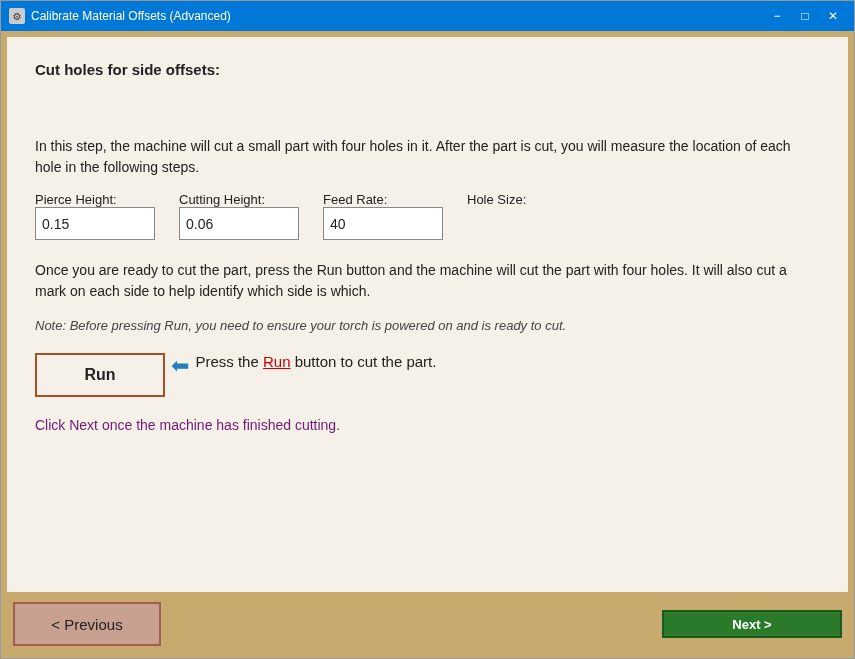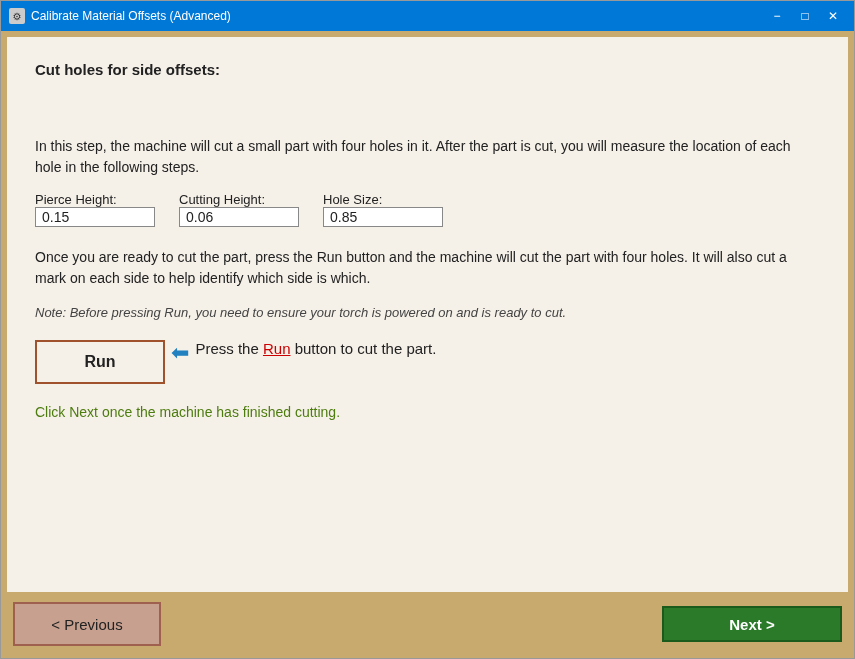--- a/index.html
+++ b/index.html
@@ -122,21 +122,21 @@
       flex-direction: column;
     }
 
     .field-label {
       font-size: 13px;
       color: #222;
     }
 
     .field-input {
       width: 120px;
-      height: 20px;
+      height: 33px;
       border: 1px solid #888;
       background: white;
       padding: 4px 6px;
       font-size: 14px;
       color: #222;
     }
 
     .run-description {
       font-size: 14px;
       color: #222;
@@ -183,21 +183,21 @@
     }
 
     .run-link {
       color: #cc0000;
       text-decoration: underline;
       font-weight: normal;
     }
 
     .finish-text {
       font-size: 14px;
-      color: #4d7c0f;
+      color: #701a75;
       margin-bottom: auto;
     }
 
     .bottom-bar {
       display: flex;
       justify-content: space-between;
       align-items: center;
       padding: 10px 6px 6px 6px;
       flex-shrink: 0;
     }
@@ -211,24 +211,24 @@
       font-weight: normal;
       color: #222;
       cursor: pointer;
       display: flex;
       align-items: center;
       justify-content: center;
     }
 
     .next-button {
       width: 180px;
-      height: 36px;
+      height: 28px;
       background: #2a7a2a;
       border: 2px solid #1a5a1a;
-      font-size: 15px;
+      font-size: 13px;
       font-weight: bold;
       color: white;
       cursor: pointer;
       display: flex;
       align-items: center;
       justify-content: center;
     }
 
     .spacer { flex: 1; }
   </style>
@@ -260,22 +260,25 @@
       <div class="fields-row">
         <div class="field-group">
           <label class="field-label">Pierce Height:</label>
           <input class="field-input" type="text" value="0.15" style="">
         </div>
         <div class="field-group">
           <label class="field-label">Cutting Height:</label>
           <input class="field-input" type="text" value="0.06" style="">
         </div>
         <div class="field-group">
+          <label class="field-label">Feed Rate:</label>
+          <input class="field-input" type="text" value="40" style="">
+        </div>
+        <div class="field-group">
           <label class="field-label">Hole Size:</label>
-          <input class="field-input" type="text" value="0.85" style="">
         </div>
       </div>
 
       <div class="run-description">Once you are ready to cut the part, press the Run button and the machine will cut the part with four holes. It will also cut a mark on each side to help identify which side is which.</div>
 
       <div class="note-text">Note: Before pressing Run, you need to ensure your torch is powered on and is ready to cut.</div>
 
       <div class="run-row">
         <button class="run-button">Run</button>
         <span class="arrow-icon">⬅</span>

